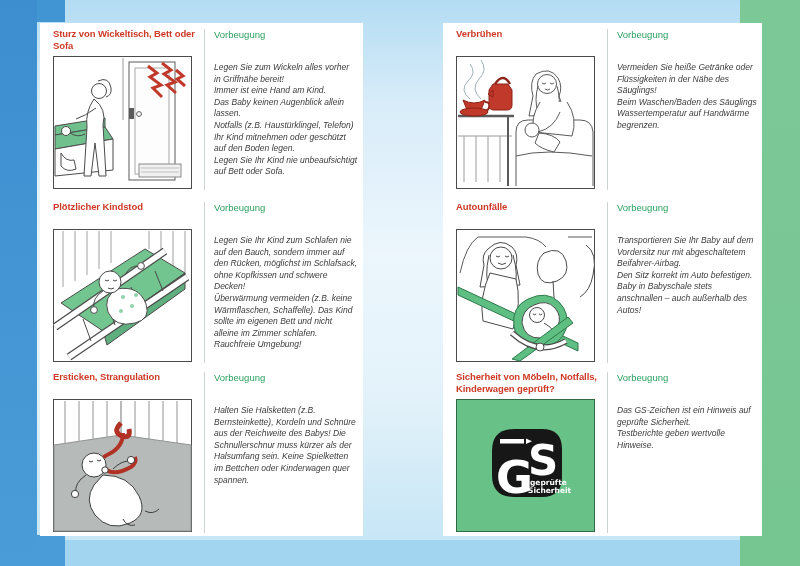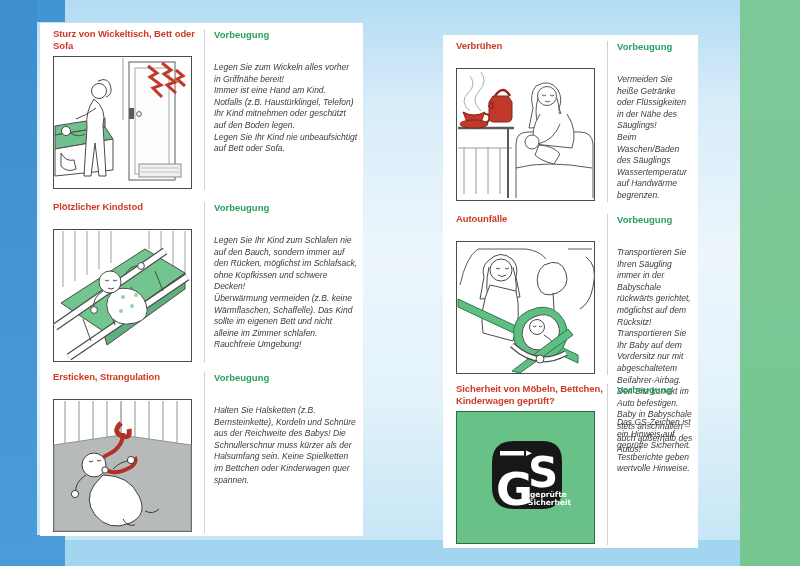--- a/index.html
+++ b/index.html
@@ -12,29 +12,29 @@
   .strip-left{position:absolute;left:0;top:0;width:37px;height:566px;
     background:linear-gradient(180deg,#3d8ecf 0%,#4a9cd8 100%);}
   .corner-tl{position:absolute;left:37px;top:0;width:28px;height:22px;background:#4195d3;}
   .corner-bl{position:absolute;left:37px;top:535px;width:28px;height:31px;background:#4a9cd8;}
   .band-bottom{position:absolute;left:65px;top:540px;width:675px;height:26px;background:#a2d6f0;}
   .strip-right{position:absolute;left:740px;top:0;width:60px;height:566px;
     background:linear-gradient(180deg,#7dc897 0%,#76c691 100%);}
   
   .panel{position:absolute;top:23px;height:513px;background:#ffffff;}
   .panel.left{left:40px;width:323px;}
-  .panel.right{left:443px;width:255px;margin-top:12px;}
+  .panel.right{left:443px;width:319px;}
   
   .sec{position:absolute;left:13px;right:5px;height:164px;}
   .sec.s1{top:5px}.sec.s2{top:178px}.sec.s3{top:348px}
   .divider{position:absolute;left:151px;top:1px;bottom:2px;width:1px;background:#cdd2d4;}
   .danger{position:absolute;left:0;top:0;width:150px;margin:0;
     font-size:9.5px;line-height:11.5px;font-weight:bold;color:#cd3a26;letter-spacing:-0.1px;}
   .prev{position:absolute;left:161px;top:1px;margin:0;
-    font-size:9.5px;line-height:11px;font-weight:bold;color:#2aa05f;}
+    font-size:9.5px;line-height:11px;font-weight:normal;color:#2aa05f;}
   .imgbox{position:absolute;left:0;top:28px;width:139px;height:133px;}
   .imgbox svg{display:block;}
   .body{position:absolute;left:161px;top:34px;right:0;
     font-size:8.5px;line-height:11.6px;color:#3c3c3c;font-style:italic;}
   .body .para{margin:0;}
 </style>
 </head>
 <body>
 
 <div class="page">
@@ -84,20 +84,21 @@
             <path d="M45 25 q11 -5 13 7 q1 7 -5 9" fill="#fff"></path>
             <circle cx="46" cy="35" r="7.5"></circle>
             <path d="M41 43 q-9 13 -7 28 l-3 49 h7 l4 -33 4 33 h7 l-3 -51 q4 -16 -9 -26z"></path>
             <path d="M43 52 q-11 8 -20 11" fill="none"></path>
           </g>
         </svg>
       </div>
       <div class="body">
           <div class="para">Legen Sie zum Wickeln alles vorher in Griffnähe bereit!</div>
           <div class="para">Immer ist eine Hand am Kind.</div>
+          <div class="para">Das Baby keinen Augenblick allein lassen.</div>
           <div class="para">Notfalls (z.B. Haustürklingel, Telefon) Ihr Kind mitnehmen oder geschützt auf den Boden legen.</div>
           <div class="para">Legen Sie Ihr Kind nie unbeaufsichtigt auf Bett oder Sofa.</div>
         </div>
     </section>
 
     <section class="sec s2">
       <div class="divider"></div>
       <h2 class="danger">Plötzlicher Kindstod</h2>
       <h3 class="prev">Vorbeugung</h3>
       <div class="imgbox">
@@ -259,30 +260,29 @@
           </g>
           <polygon points="56,130 112,88 117,94 64,132" fill="#5fbe82" stroke="#2c7a4c"></polygon>
           <g>
             <path d="M56 104 q26 24 54 8" stroke="#4b4b4b" stroke-width="6" fill="none"></path>
             <path d="M56 104 q26 24 54 8" stroke="#ffffff" stroke-width="3.6" fill="none"></path>
             <circle cx="84" cy="118" r="4" fill="#fff" stroke="#4b4b4b"></circle>
           </g>
         </svg>
       </div>
       <div class="body">
-          <div class="para">Transportieren Sie Ihren Säugling immer in der Babyschale rückwärts gerichtet, möglichst auf dem Rücksitz!</div>
           <div class="para">Transportieren Sie Ihr Baby auf dem Vordersitz nur mit abgeschaltetem Beifahrer-Airbag.</div>
           <div class="para">Den Sitz korrekt im Auto befestigen.</div>
           <div class="para">Baby in Babyschale stets anschnallen – auch außerhalb des Autos!</div>
         </div>
     </section>
 
     <section class="sec s3">
       <div class="divider"></div>
-      <h2 class="danger">Sicherheit von Möbeln, Bettchen, Kinderwagen geprüft?</h2>
+      <h2 class="danger">Sicherheit von Möbeln, Notfalls, Kinderwagen geprüft?</h2>
       <h3 class="prev">Vorbeugung</h3>
       <div class="imgbox">
         <svg width="139" height="133" viewBox="0 0 139 133">
           <rect x="0.5" y="0.5" width="138" height="132" fill="#68c186" stroke="#2f6b45"></rect>
           <path d="M58 30 h28 q20 0 20 20 v28 q0 20 -20 20 h-28 q-22 0 -22 -22 v-24 q0 -22 22 -22z" fill="#171717"></path>
           <rect x="44" y="40" width="24" height="4.5" fill="#ffffff"></rect>
           <polygon points="70,39.5 76,42.2 70,45" fill="#ffffff"></polygon>
           <text x="40" y="94" font-family="DejaVu Sans, sans-serif" font-weight="bold" font-size="45" fill="#ffffff">G</text>
           <text x="72" y="76" font-family="DejaVu Sans, sans-serif" font-weight="bold" font-size="42" fill="#ffffff">S</text>
           <text x="74" y="86" font-family="DejaVu Sans, sans-serif" font-weight="bold" font-size="7.5" fill="#ffffff">geprüfte</text>

